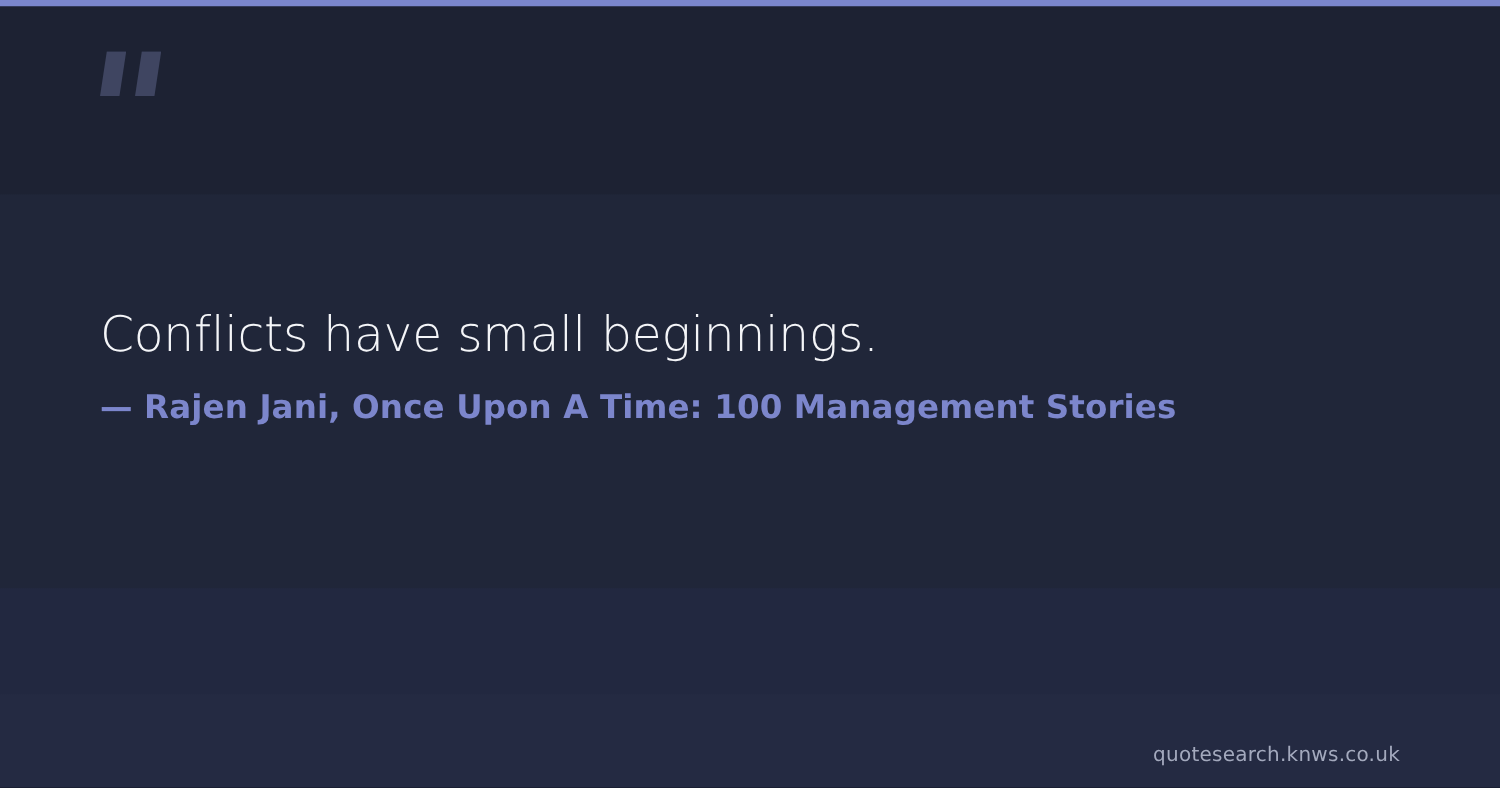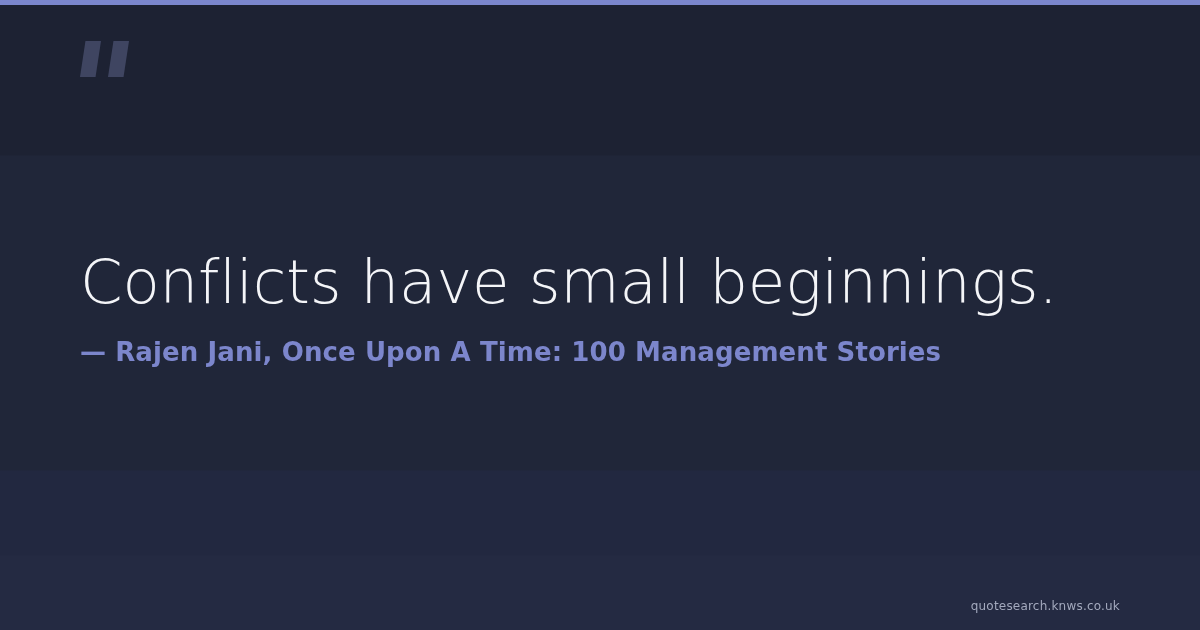--- a/index.html
+++ b/index.html
@@ -67,21 +67,21 @@
     position: absolute;
     left: 80px;
     top: 246px;
     width: 1040px;
   }
 
   .quote-text {
     margin: 0;
     font-family: "DejaVu Sans", "Liberation Sans", sans-serif;
     font-weight: 300;
-    font-size: 61px;
+    font-size: 39px;
     line-height: 1.18;
     letter-spacing: -0.2px;
     color: #f4f5f8;
     white-space: pre-wrap;
   }
 
   .attribution {
     margin: 18px 0 0 0;
     font-family: "DejaVu Sans", "Liberation Sans", sans-serif;
     font-weight: bold;
@@ -90,21 +90,21 @@
     letter-spacing: 0.1px;
     color: #7c86cc;
   }
 
   .footer {
     position: absolute;
     right: 80px;
     bottom: 18px;
     font-family: "DejaVu Sans", "Liberation Sans", sans-serif;
     font-weight: 400;
-    font-size: 12px;
+    font-size: 16px;
     line-height: 1;
     color: #a3a9bd;
     letter-spacing: 0.2px;
   }
 </style>
 </head>
 <body>
 
 <div class="quote-card">
 

